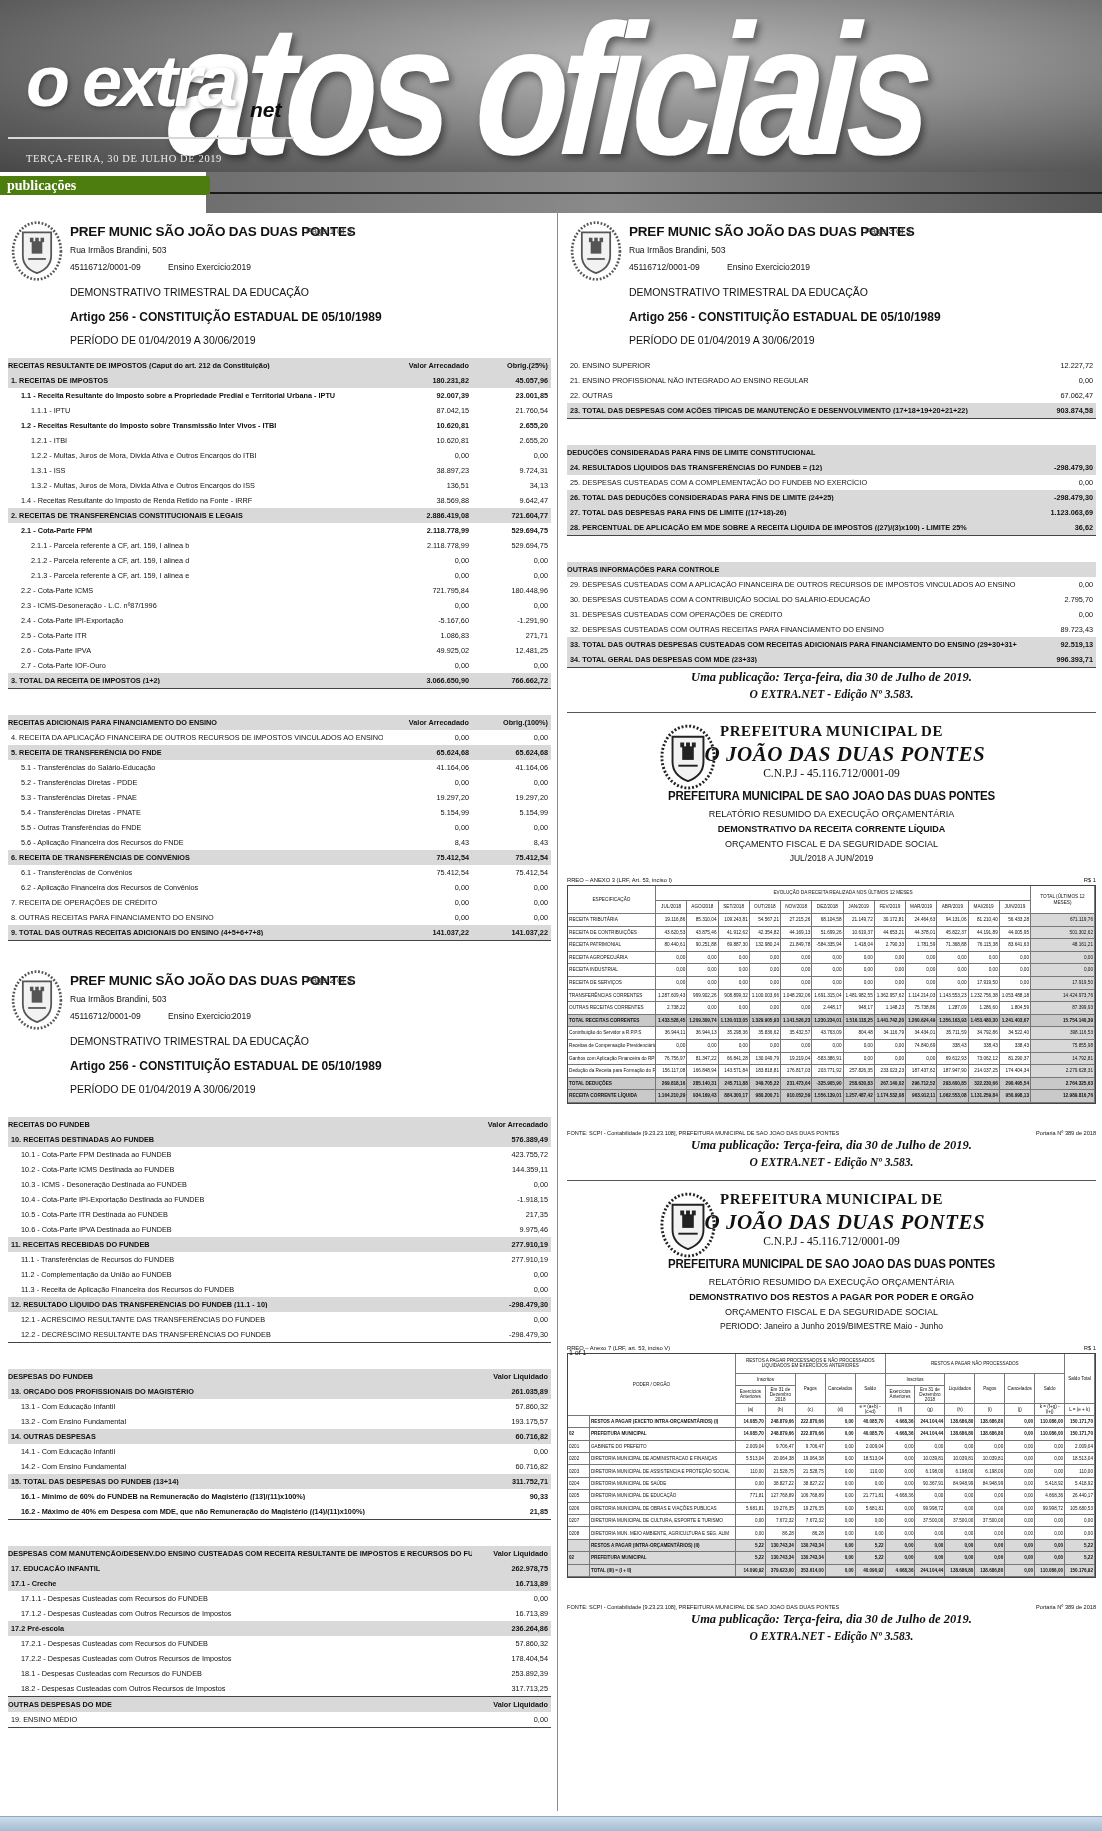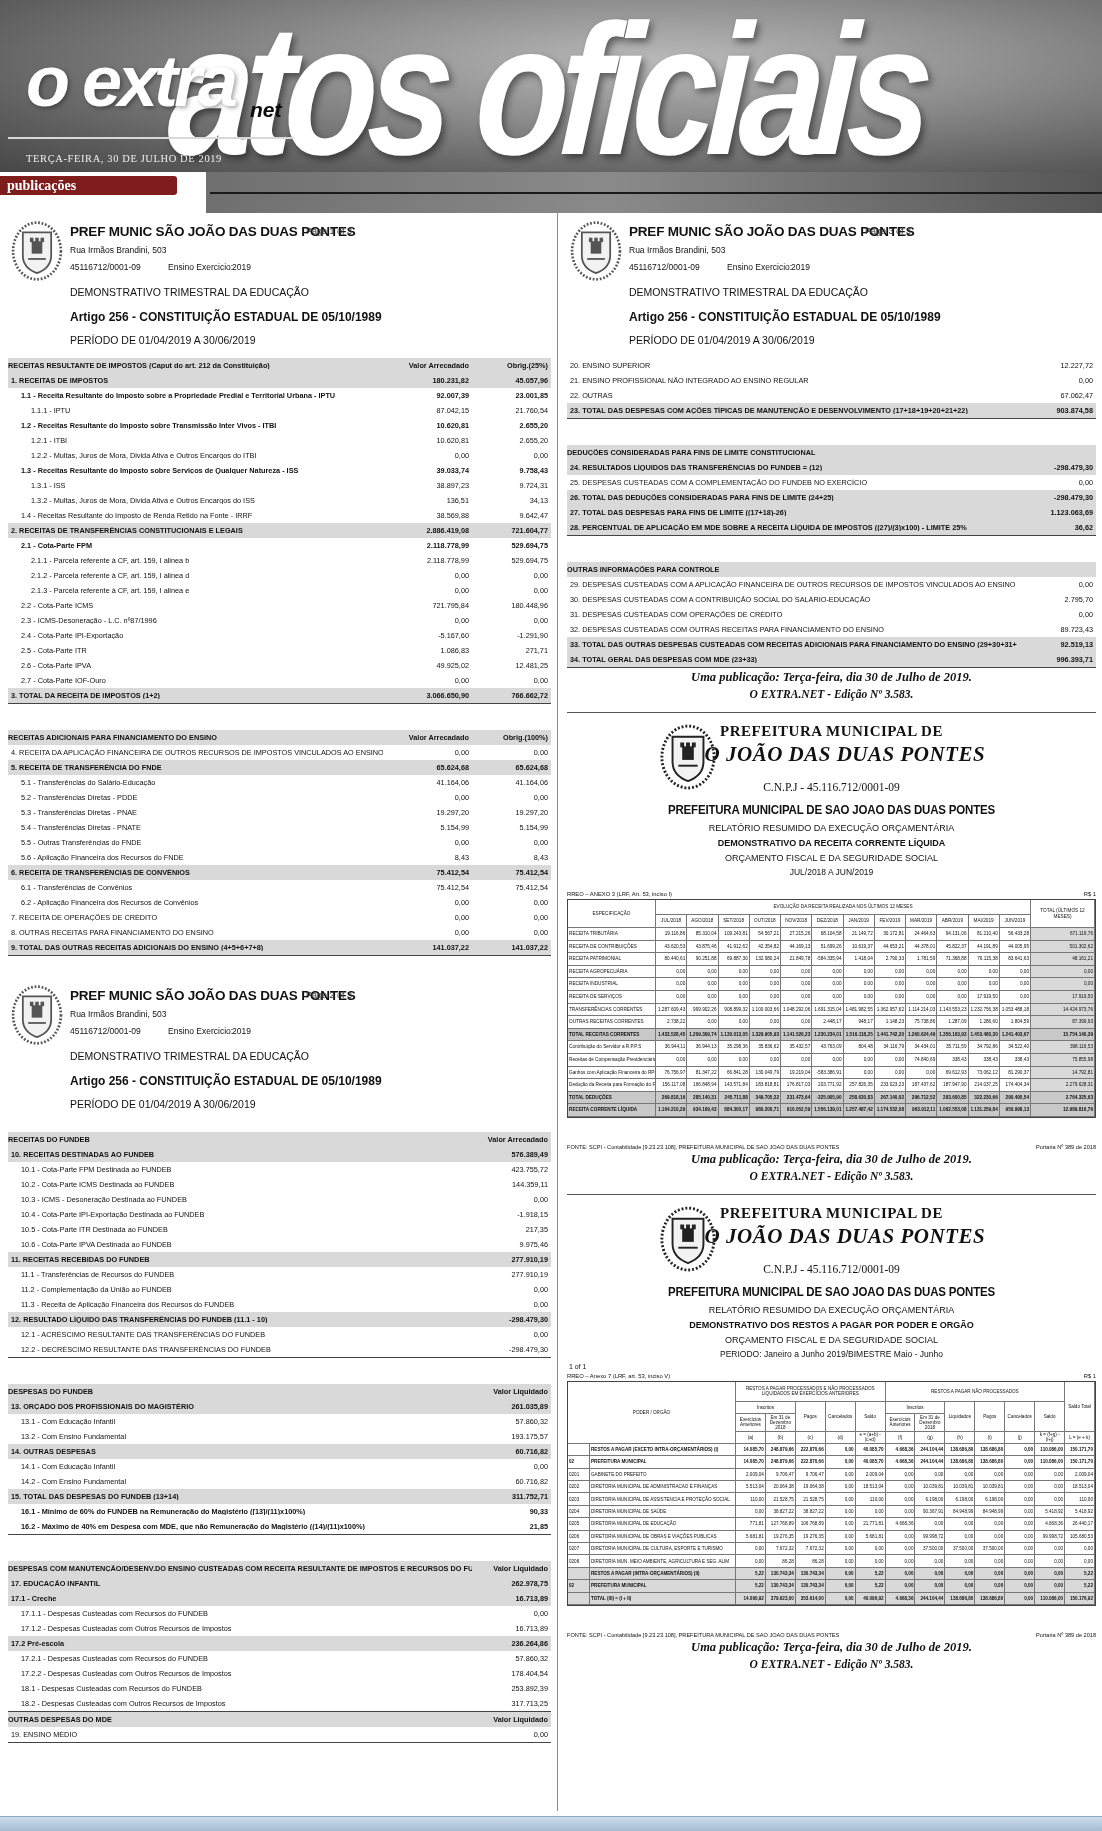--- a/index.html
+++ b/index.html
@@ -12,21 +12,21 @@
     background:linear-gradient(90deg,#6f6f6f,#8a8a8a 45%,#565656);}
   .atos-title{position:absolute;left:176px;top:-22px;width:940px;font-size:186px;line-height:1.2;
     font-weight:bold;font-style:italic;color:#fff;letter-spacing:-12px;white-space:nowrap;
     transform:scaleX(.82) skewX(-4deg);transform-origin:left top;text-shadow:4px 4px 8px rgba(0,0,0,.45);}
   .logo-main{position:absolute;left:26px;top:40px;font-size:72px;font-weight:bold;font-style:italic;
     color:#fff;letter-spacing:-4px;white-space:nowrap;text-shadow:2px 2px 4px rgba(0,0,0,.35);}
   .logo-net{position:absolute;left:250px;top:98px;font-size:21px;font-weight:bold;font-style:italic;color:#0d0d0d;}
   .logo-rule{position:absolute;left:8px;top:137px;width:286px;height:2px;background:#d8d8d8;}
   .mast-date{position:absolute;left:26px;top:153px;font-family:"Liberation Serif",serif;
     font-size:10.5px;letter-spacing:.6px;color:#efefef;}
-  .pub-bar{position:absolute;left:0;top:176px;width:177px;height:19px;background:#7f1d1d;
+  .pub-bar{position:absolute;left:0;top:176px;width:210px;height:19px;background:#4d7c0f;
     color:#fff;font-family:"Liberation Serif",serif;font-weight:bold;font-size:14px;
     line-height:19px;padding-left:7px;box-sizing:border-box;border-radius:0 3px 3px 0;}
   .pub-rule{position:absolute;left:210px;top:192px;width:892px;height:2px;background:#1a1a1a;}
   .col-divider{position:absolute;left:557px;top:205px;width:1px;height:1606px;background:#8a8a8a;}
   
   .cols{position:absolute;left:8px;top:218px;width:1088px;display:flex;gap:16px;}
   .col-l{width:543px;}
   .col-r{width:529px;}
   
   .doc-head{position:relative;height:140px;}
@@ -53,21 +53,21 @@
   
   .pubnote{text-align:center;font-family:"Liberation Serif",serif;font-weight:bold;font-style:italic;}
   .pubnote .l1{font-size:12.5px;margin-top:2px;}
   .pubnote .l2{font-size:11.5px;margin-top:3px;}
   .hrule{height:1px;background:#555;margin-top:12px;}
   
   .muni{position:relative;text-align:center;padding-top:10px;}
   .muni .crest2{position:absolute;left:92px;top:10px;}
   .m1{font-family:"Liberation Serif",serif;font-weight:bold;font-size:15px;letter-spacing:.5px;}
   .m2{font-family:"Liberation Serif",serif;font-weight:bold;font-style:italic;font-size:21px;letter-spacing:.5px;margin-top:2px;}
-  .m3{font-family:"Liberation Serif",serif;font-size:11.5px;margin-top:14px;}
+  .m3{font-family:"Liberation Serif",serif;font-size:11.5px;margin-top:0;}
   .m4{font-weight:bold;font-size:12.5px;margin-top:10px;transform:scaleX(.92);letter-spacing:-.2px;}
   .m5{font-size:9.5px;margin-top:5px;transform:scaleX(.95);}
   .m6{font-size:9.5px;font-weight:bold;margin-top:4px;transform:scaleX(.95);}
   .m7{font-size:9.5px;margin-top:4px;transform:scaleX(.95);}
   .m8{font-size:8.5px;margin-top:4px;}
   .one-of{position:absolute;left:2px;top:168px;font-size:7px;}
   .caption-row{display:flex;justify-content:space-between;font-size:5.8px;margin-top:14px;margin-bottom:2px;}
   
   .rcl{display:grid;grid-template-columns:88px repeat(12,1fr) 64px;
     border:1px solid #444;font-size:4.7px;line-height:1.15;}
@@ -162,25 +162,20 @@
           </div>
           <div class="erow ">
             <span class="lbl" style="padding-left: 23px;">1.2.1 - ITBI</span>
             <span class="val">10.620,81</span>
             <span class="val2">2.655,20</span>
           </div>
           <div class="erow ">
             <span class="lbl" style="padding-left: 23px;">1.2.2 - Multas, Juros de Mora, Divida Ativa e Outros Encargos do ITBI</span>
             <span class="val">0,00</span>
             <span class="val2">0,00</span>
-          </div>
-          <div class="erow b">
-            <span class="lbl" style="padding-left: 13px;">1.3 - Receitas Resultante do Imposto sobre Serviços de Qualquer Natureza - ISS</span>
-            <span class="val">39.033,74</span>
-            <span class="val2">9.758,43</span>
           </div>
           <div class="erow ">
             <span class="lbl" style="padding-left: 23px;">1.3.1 - ISS</span>
             <span class="val">38.897,23</span>
             <span class="val2">9.724,31</span>
           </div>
           <div class="erow ">
             <span class="lbl" style="padding-left: 23px;">1.3.2 - Multas, Juros de Mora, Divida Ativa e Outros Encargos do ISS</span>
             <span class="val">136,51</span>
             <span class="val2">34,13</span>

